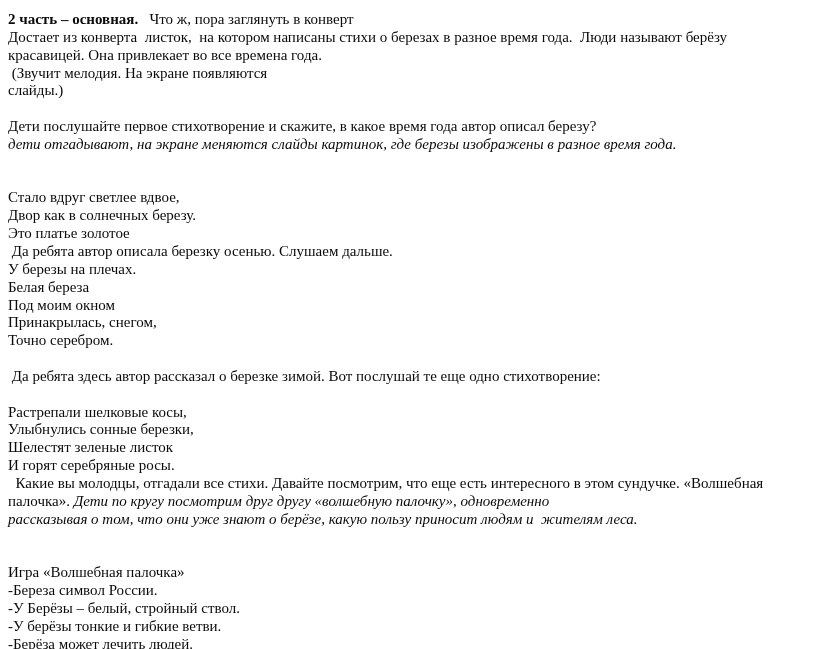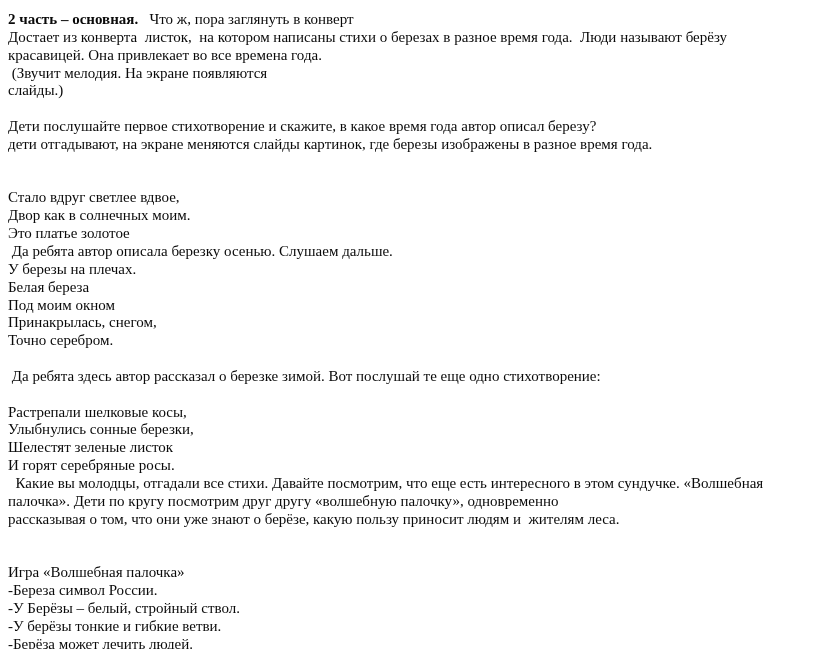--- a/index.html
+++ b/index.html
@@ -20,38 +20,38 @@
     font-family: "Liberation Serif", "DejaVu Serif", serif;
     font-size: 15px;
     line-height: 17.85px;
     color: #0a0a0a;
   }
   .line {
     white-space: pre;
     min-height: 17.85px;
   }
   .seg-bold { font-weight: bold; }
-  .seg-italic { }
+  .seg-italic { font-style: italic; }
 </style>
 </head>
 <body>
 
 <div class="page">
     <div class="line"><span class="seg-bold">2 часть – основная.</span><span>   Что ж, пора заглянуть в конверт</span></div>
     <div class="line"><span>Достает из конверта  листок,  на котором написаны стихи о березах в разное время года.  Люди называют берёзу</span></div>
     <div class="line"><span>красавицей. Она привлекает во все времена года.</span></div>
     <div class="line"><span> (Звучит мелодия. На экране появляются</span></div>
     <div class="line"><span>слайды.)</span></div>
     <div class="line">&nbsp;</div>
     <div class="line"><span>Дети послушайте первое стихотворение и скажите, в какое время года автор описал березу?</span></div>
     <div class="line"><span class="seg-italic">дети отгадывают, на экране меняются слайды картинок, где березы изображены в разное время года.</span></div>
     <div class="line">&nbsp;</div>
     <div class="line">&nbsp;</div>
     <div class="line"><span>Стало вдруг светлее вдвое,</span></div>
-    <div class="line"><span>Двор как в солнечных моим.</span></div>
+    <div class="line"><span>Двор как в солнечных березу.</span></div>
     <div class="line"><span>Это платье золотое</span></div>
     <div class="line"><span> Да ребята автор описала березку осенью. Слушаем дальше.</span></div>
     <div class="line"><span>У березы на плечах.</span></div>
     <div class="line"><span>Белая береза</span></div>
     <div class="line"><span>Под моим окном</span></div>
     <div class="line"><span>Принакрылась, снегом,</span></div>
     <div class="line"><span>Точно серебром.</span></div>
     <div class="line">&nbsp;</div>
     <div class="line"><span> Да ребята здесь автор рассказал о березке зимой. Вот послушай те еще одно стихотворение:</span></div>
     <div class="line">&nbsp;</div>

